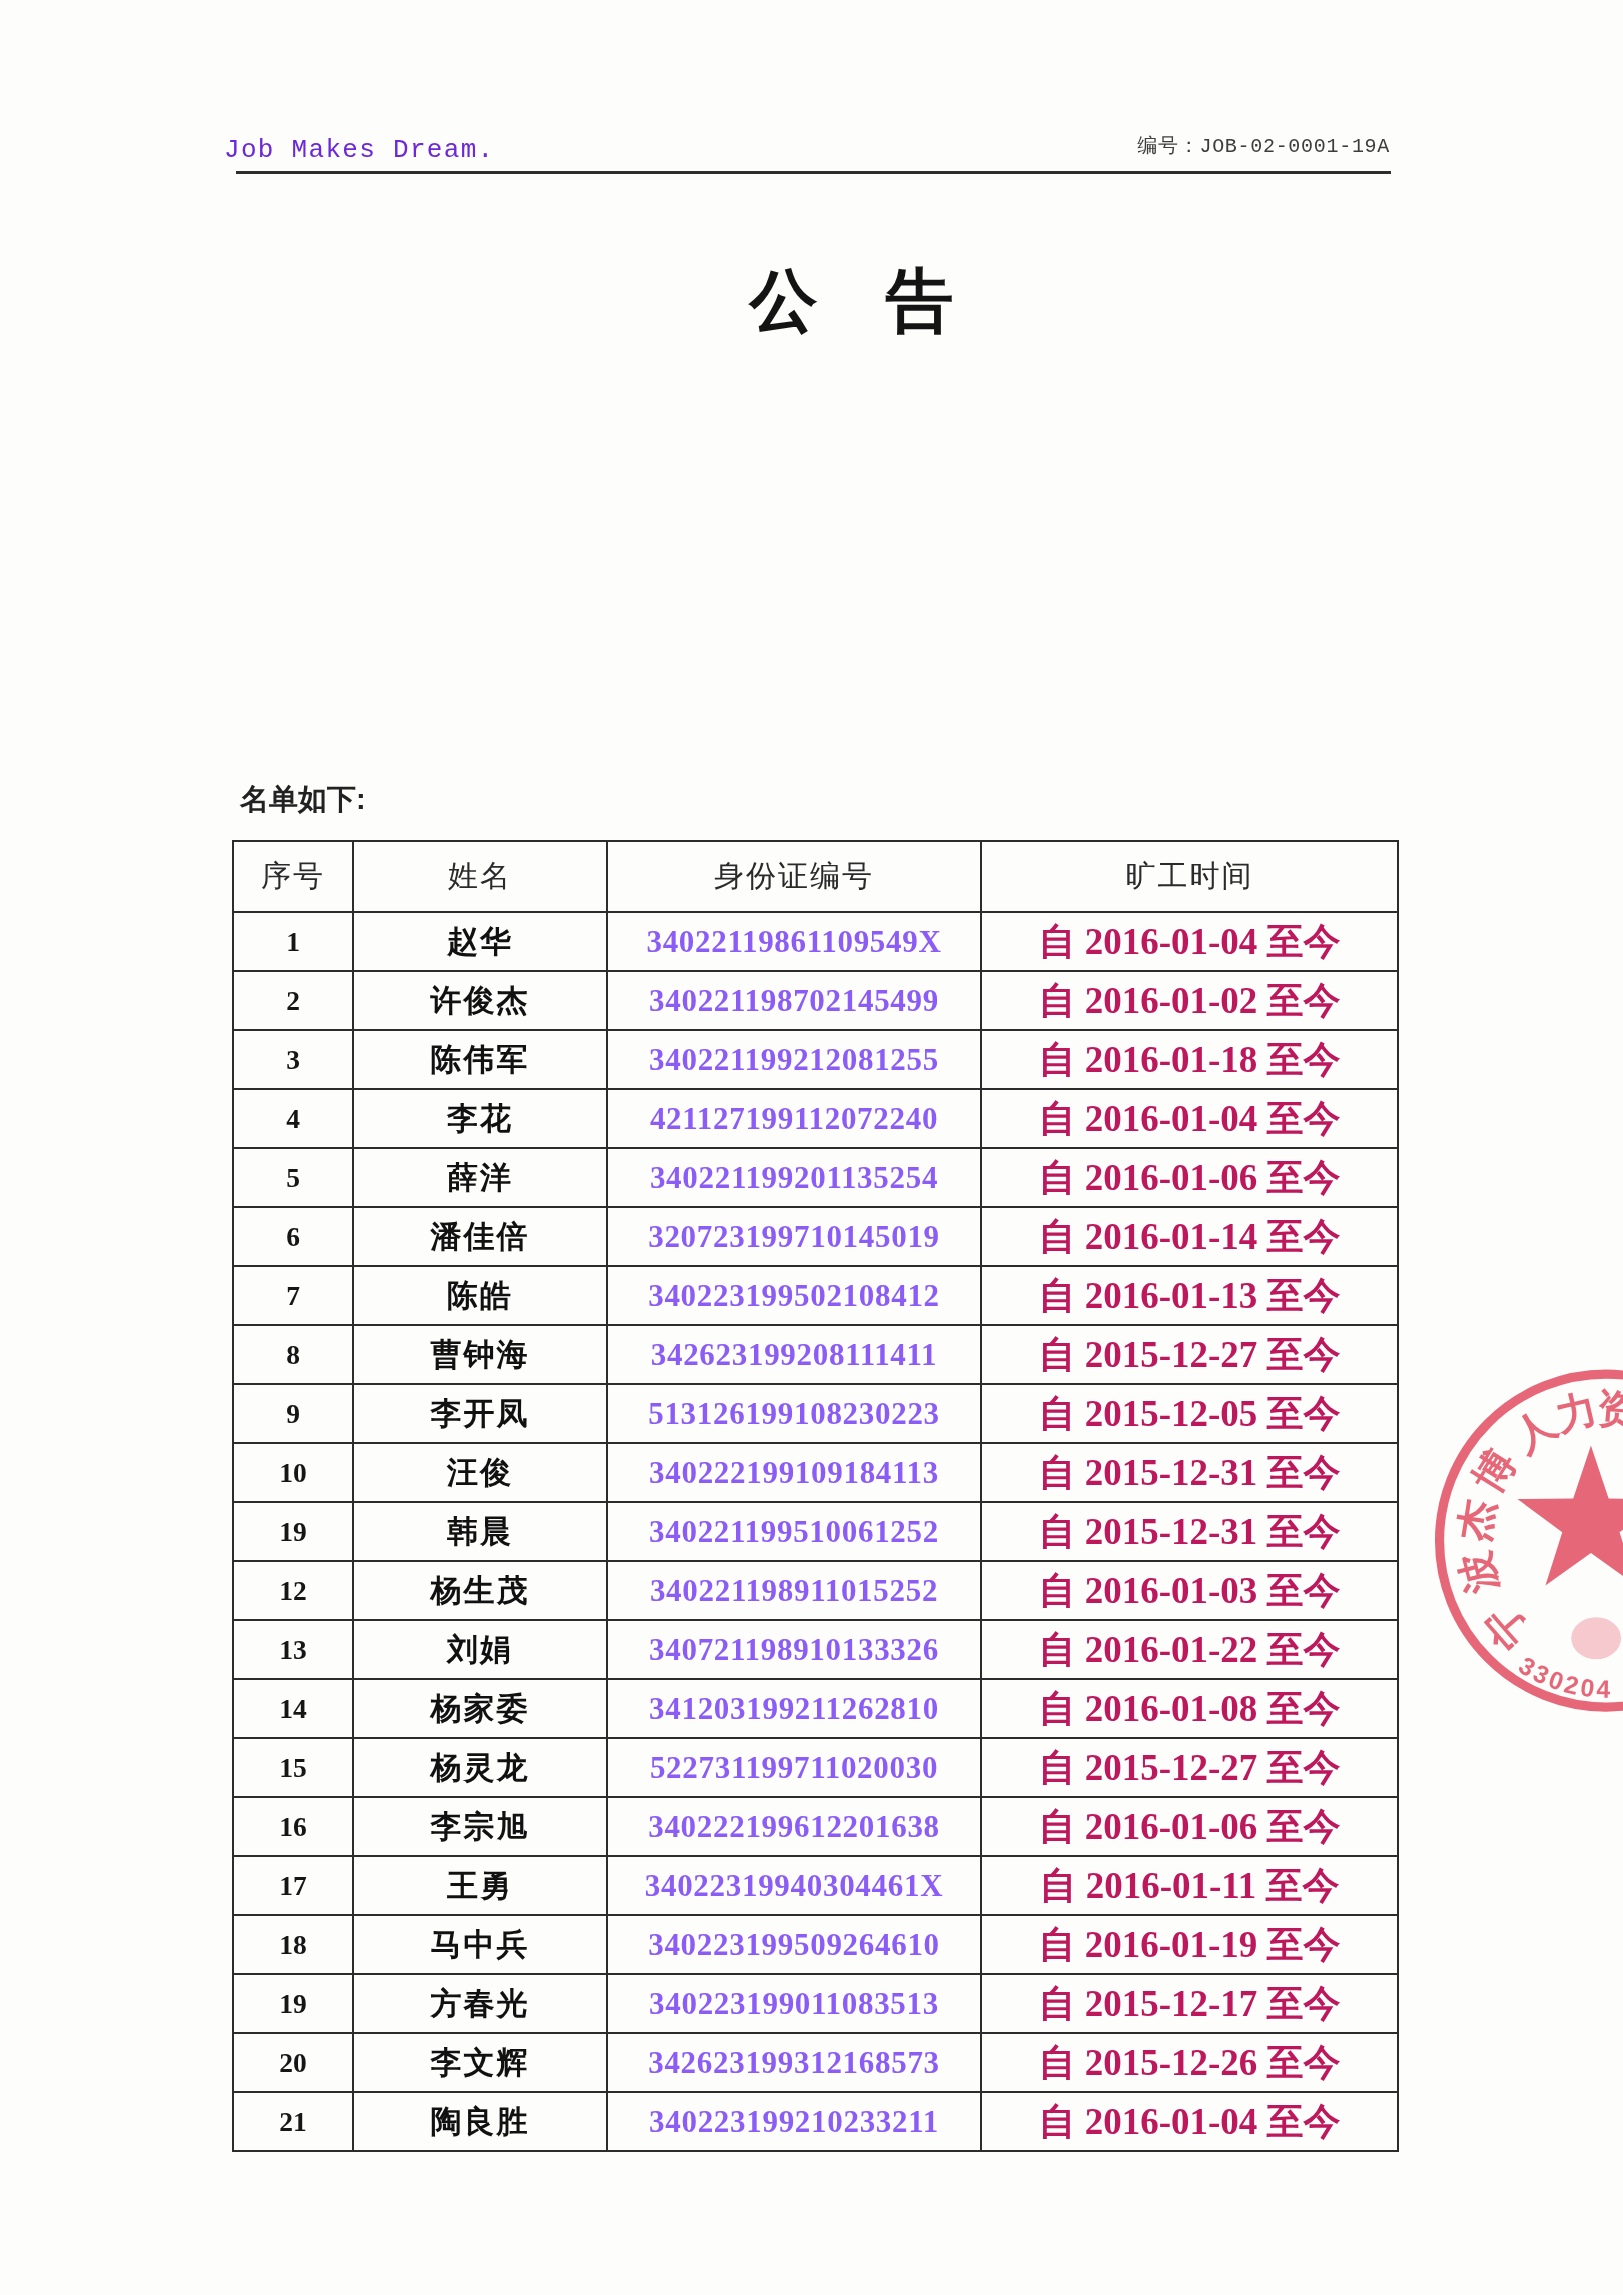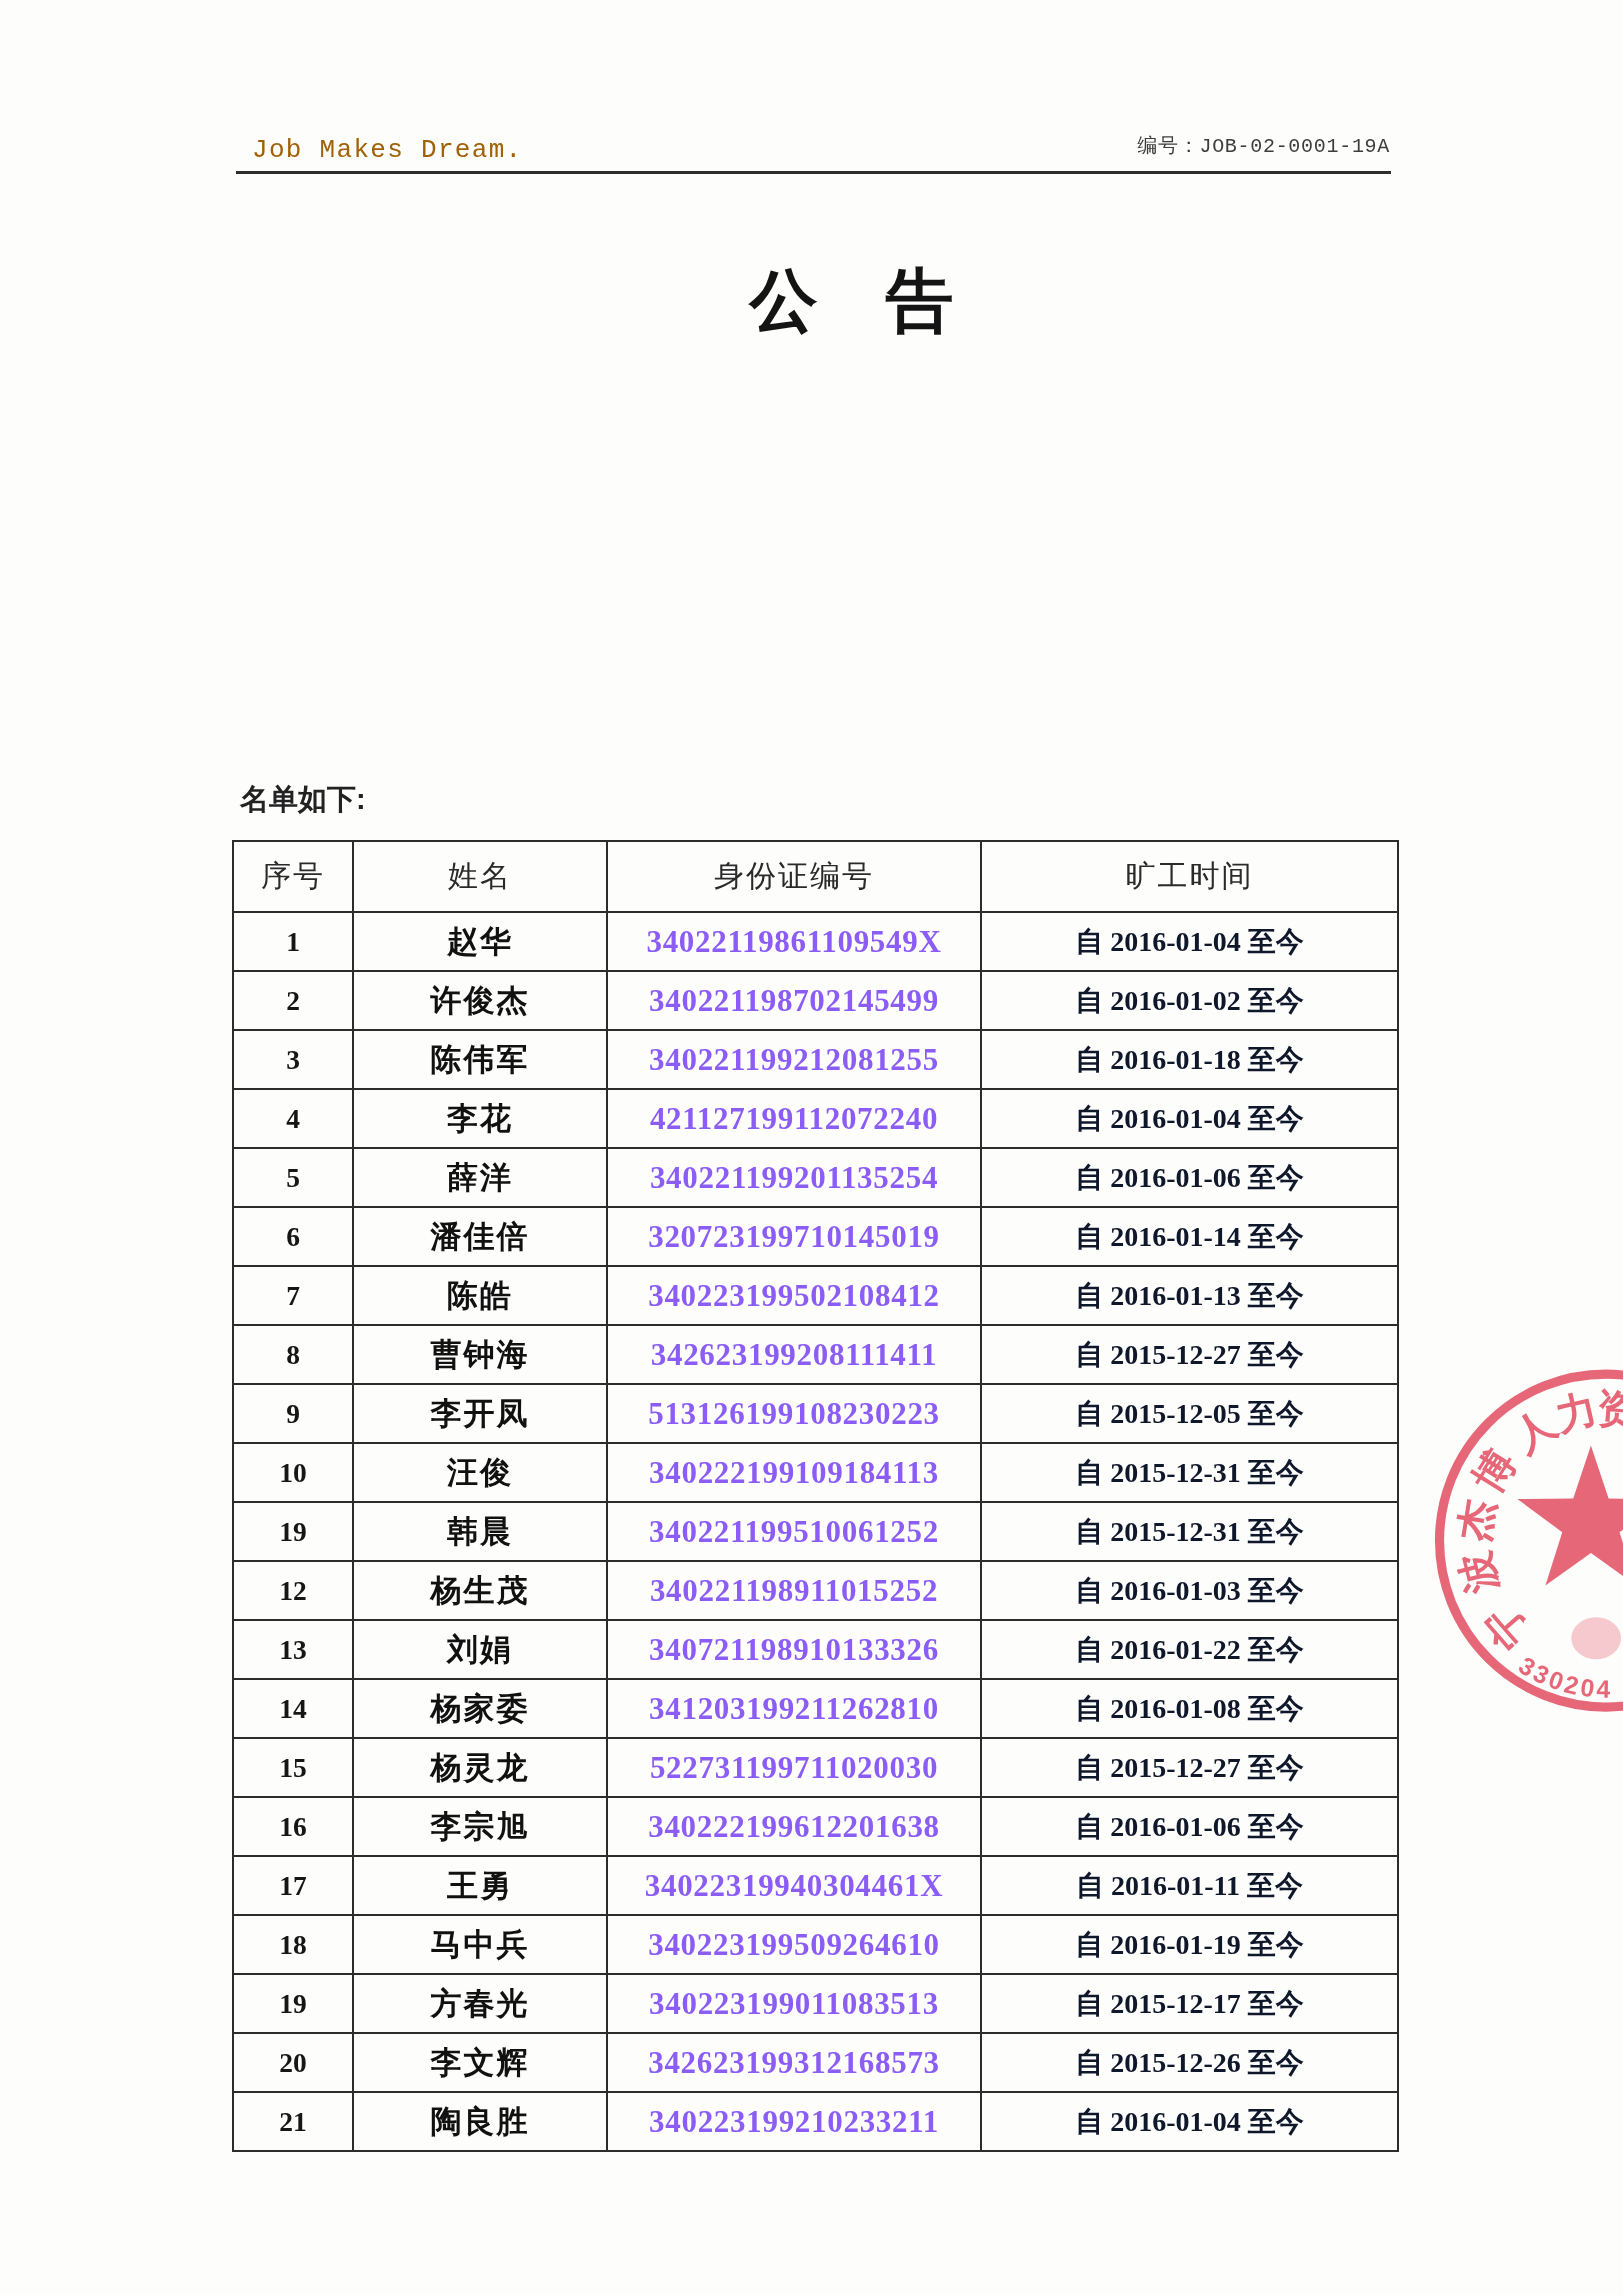--- a/index.html
+++ b/index.html
@@ -8,23 +8,23 @@
     width:1623px; height:2295px;
     margin:0 auto;
     background:#fdfdfc;
     overflow:hidden;
     font-family:"Liberation Serif","DejaVu Serif",serif;
     color:#1b1b1b;
   }
 
   
   .header-slogan {
-    position:absolute; left:252px; top:135px;
+    position:absolute; left:224px; top:135px;
     font-family:"Liberation Mono","DejaVu Sans Mono",monospace;
-    font-size:26px; letter-spacing:1.3px; color:#a16207;
+    font-size:26px; letter-spacing:1.3px; color:#6d28d9;
   }
   .header-docno {
     position:absolute; right:233px; top:132px;
     font-family:"Liberation Mono","DejaVu Sans Mono",monospace;
     font-size:20px; letter-spacing:0.7px; color:#3d3d3d;
   }
   .header-rule {
     position:absolute; left:236px; top:171px;
     width:1155px; height:3.3px; background:#2e2e2e;
   }
@@ -68,21 +68,21 @@
     padding:0; overflow:hidden;
   }
   table.roster th {
     height:69px; font-weight:normal;
     font-size:30px; color:#2a2a2a; letter-spacing:2px;
   }
   table.roster td { height:57px; }
   td.c-index { font-size:27.5px; font-weight:bold; color:#161616; }
   td.c-name  { font-size:31px; font-weight:bold; color:#111; letter-spacing:2px; }
   td.c-id    { font-size:31px; font-weight:bold; color:#8b5cf6; letter-spacing:0.7px;border-radius:27px; }
-  td.c-date  { font-size:28px; font-weight:bold; color:#0f172a; }
+  td.c-date  { font-size:37px; font-weight:bold; color:#be185d; }
 
   
   .stamp {
     position:absolute; left:1431px; top:1363px;
     width:367px; height:367px;
     pointer-events:none;
   }
 </style>
 </head>
 <body>

